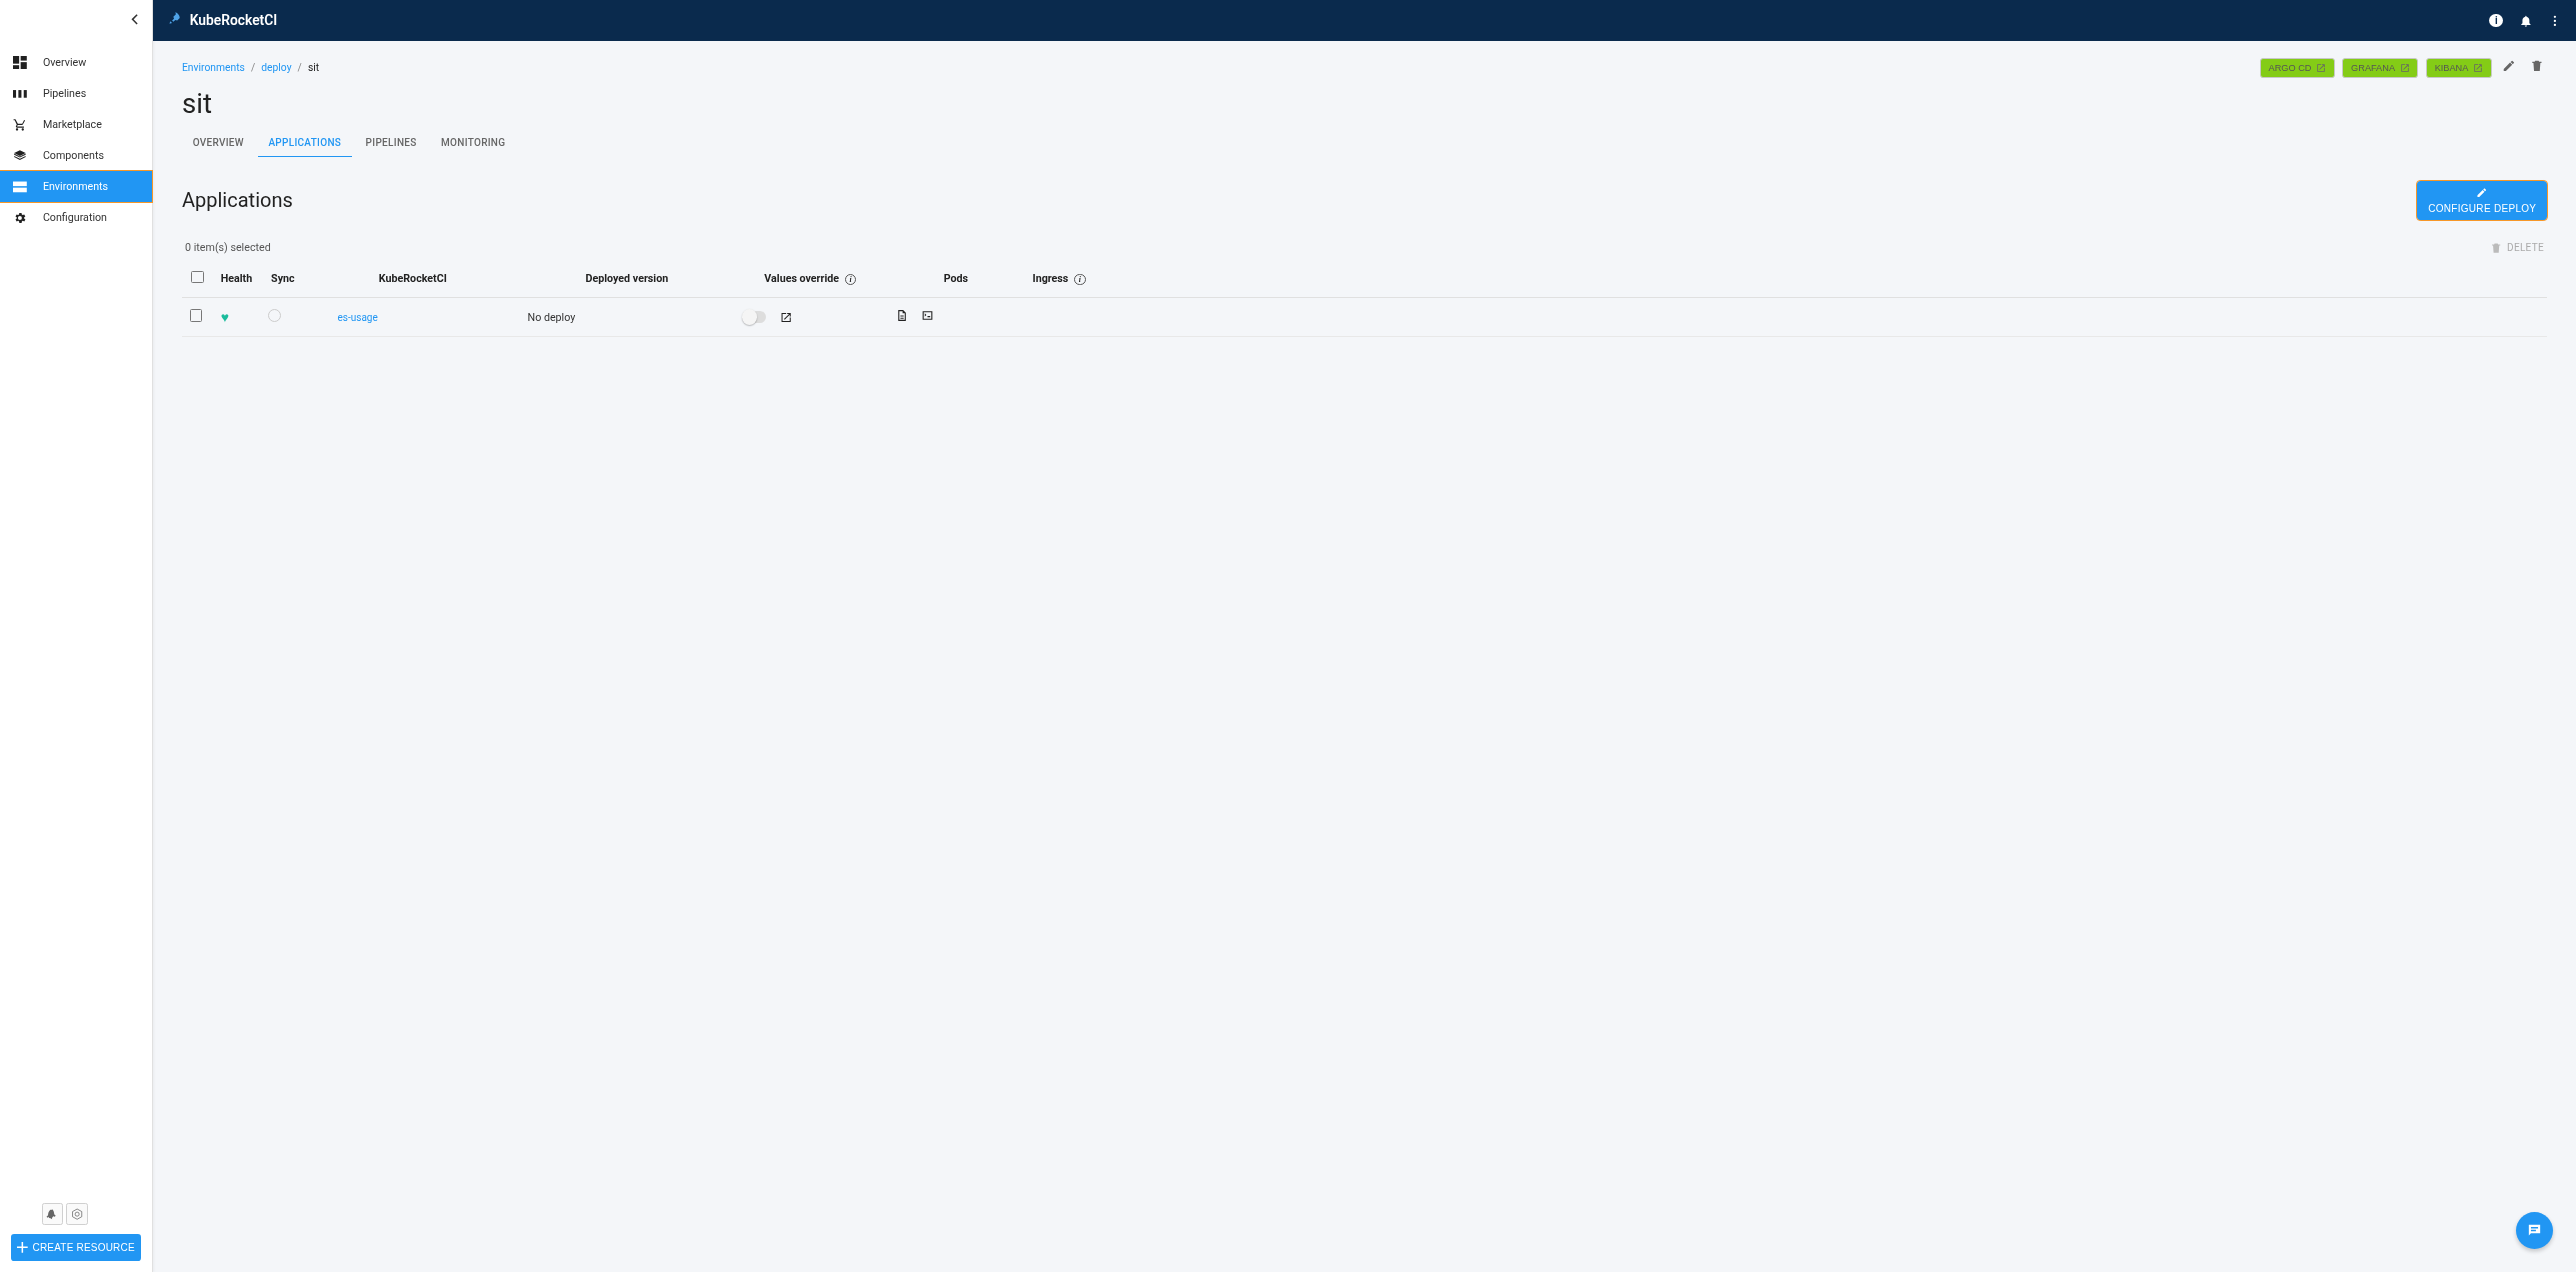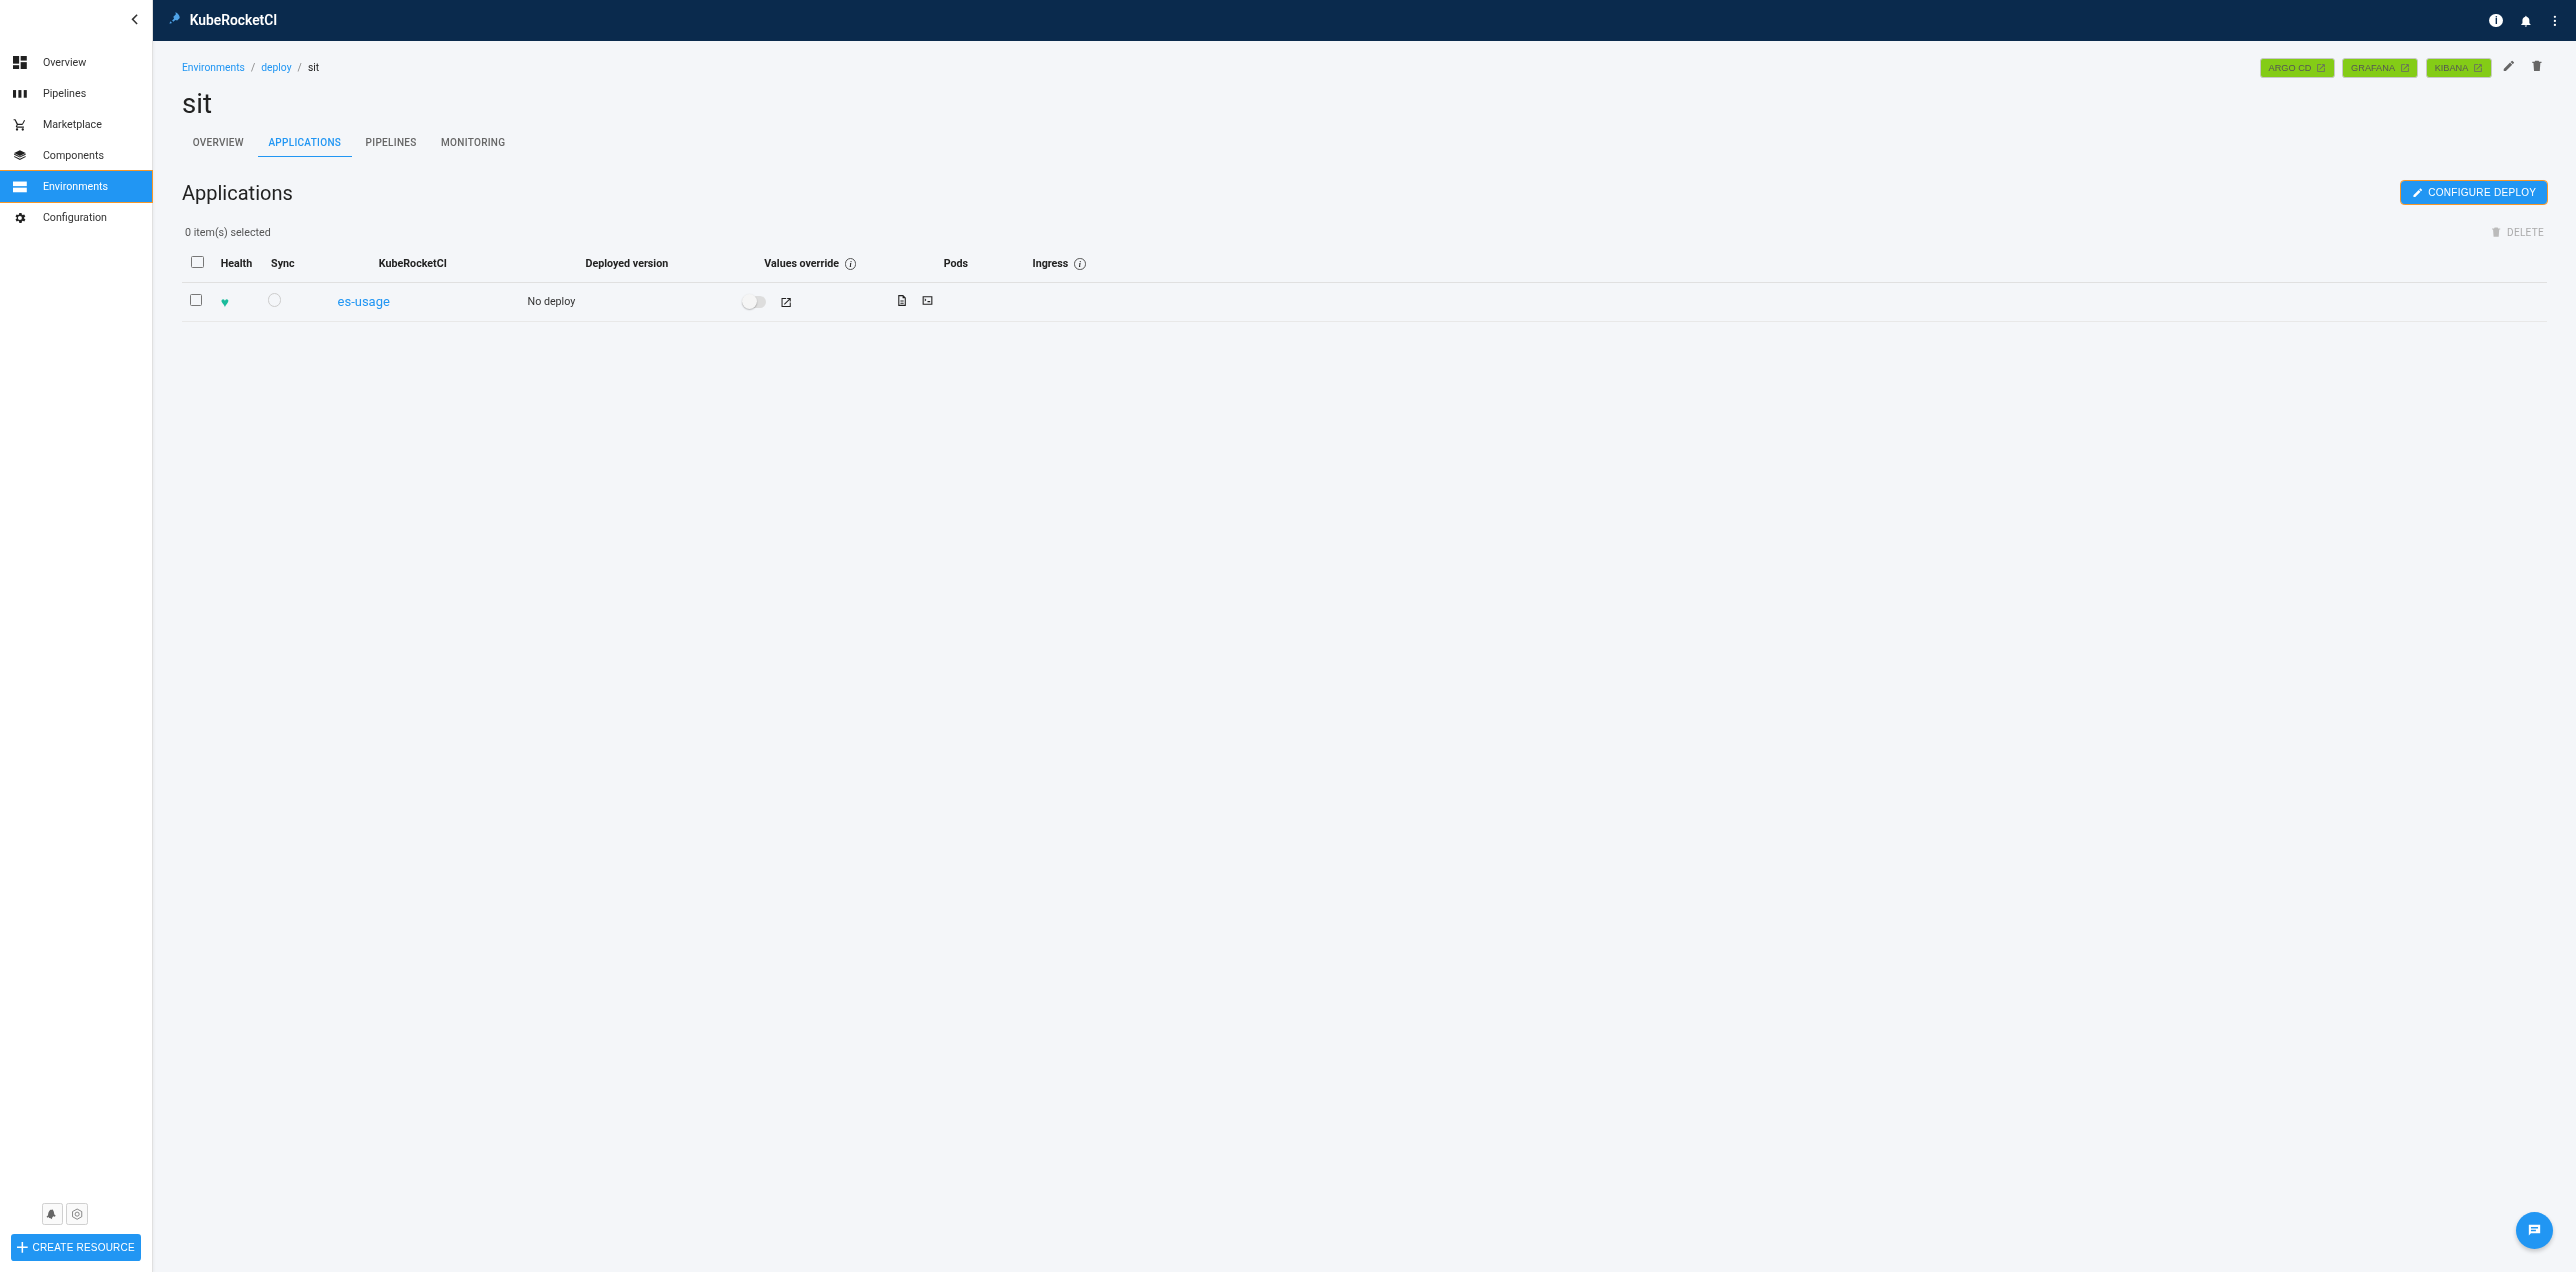--- a/index.html
+++ b/index.html
@@ -43,32 +43,32 @@
 
 .page-title { font-size: 27.6px; font-weight: 400; color: #222; margin-top: 7.7px; margin-bottom: 9.2px; }
 .page-sub { color: #444; font-size: 10.7px; margin-bottom: 24.5px; }
 
 .tabs { display: flex; gap: 3.1px; border-bottom: 0.8px solid transparent; }
 .tab { padding: 7.7px 10.7px; font-size: 10px; font-weight: 500; letter-spacing: 0.3px; color: #666; cursor: pointer; border-bottom: 1.5px solid transparent; }
 .tab.active { color: #2196f3; border-bottom: 1.5px solid #2196f3; }
 
 .section-head { display: flex; align-items: center; margin-top: 23px; margin-bottom: 15.3px; }
 .section-title { font-size: 20px; font-weight: 400; color: #222; }
-.config-btn { margin-left: auto; background: #2196f3; color: #fff; border: none; border-radius: 3.1px; padding: 6.1px 10.7px; font-size: 10px; font-weight: 500; letter-spacing: 0.3px; cursor: pointer; display: flex; align-items: center; gap: 4.6px; outline: 1.5px solid #f79728; outline-offset: 0.8px; }
+.config-btn { margin-left: auto; background: #2196f3; color: #fff; border: none; border-radius: 3.1px; padding: 6.1px 10.7px; font-size: 10px; font-weight: 500; letter-spacing: 0.3px; cursor: pointer; display: flex; align-items: center; gap: 4.6px; outline: 1.5px solid #f79728; outline-offset: 0.8px; flex-direction: column; }
 
 .sel-row { display: flex; align-items: center; padding: 6.1px 3.1px; color: #555; font-size: 10.7px; }
 .sel-row .del-btn { margin-left: auto; color: #aaa; display: flex; align-items: center; gap: 4.6px; font-size: 10px; letter-spacing: 0.3px; }
 
 .table { width: 100%; border-collapse: collapse; }
 .table th { text-align: center; font-size: 10.7px; font-weight: 700; padding: 10.7px 7.7px; border-bottom: 0.8px solid #e0e0e0; color: #222; }
 .table td { padding: 10.7px 7.7px; border-bottom: 0.8px solid #e8e8e8; font-size: 10.7px; color: #333; vertical-align: middle; }
 .checkbox { width: 12.3px; height: 12.3px; border: 1.5px solid #777; border-radius: 1.5px; display: inline-block; }
 .heart { color: #1abc9c; font-size: 13.8px; }
 .sync-spin { width: 13.8px; height: 13.8px; border: 1.9px solid #ccc; border-radius: 50%; display: inline-block; }
-.app-link { color: #2196f3; text-decoration: none; font-size: 13px; padding-left: 24px; }
+.app-link { color: #2196f3; text-decoration: none; font-size: 10px; padding-left: 24px; }
 .toggle { width: 24.5px; height: 12.3px; background: #ddd; border-radius: 7.7px; position: relative; display: inline-block; }
 .toggle::after { content: ''; position: absolute; left: 0; top: -1.5px; width: 15.3px; height: 15.3px; background: #f5f5f5; border-radius: 50%; box-shadow: 0 0.8px 1.5px rgba(0,0,0,0.3); }
 .info-i { width: 11.5px; height: 11.5px; border: 1.1px solid #555; border-radius: 50%; display: inline-flex; align-items: center; justify-content: center; font-size: 7.7px; font-style: italic; font-family: serif; margin-left: 3.1px; }
 .ext-icon { width: 12.3px; height: 12.3px; display: inline-flex; }
 .cell-icons { display: flex; gap: 13.8px; align-items: center; }
 
 .pagination { display: flex; align-items: center; justify-content: flex-end; gap: 20px; padding: 9.2px 6.1px; font-size: 10px; color: #444; }
 .page-select { display: flex; align-items: center; gap: 4.6px; }
 .page-arrows { display: flex; gap: 13.8px; color: #bbb; }
 

